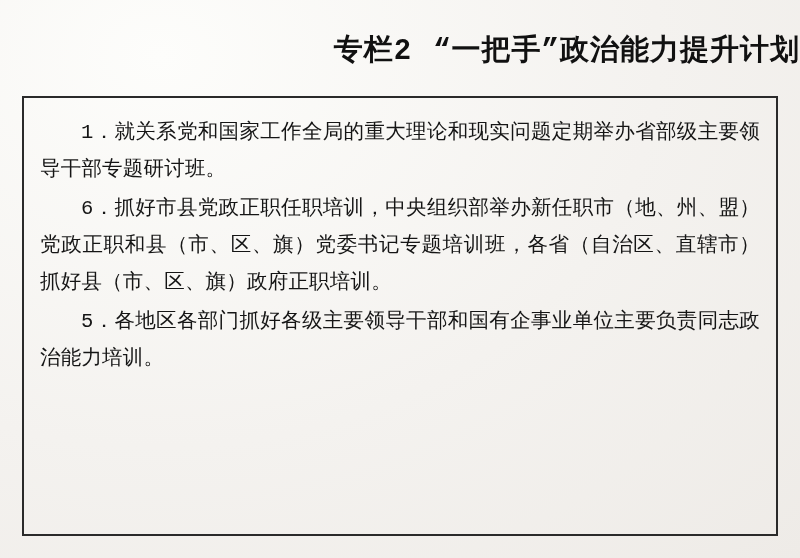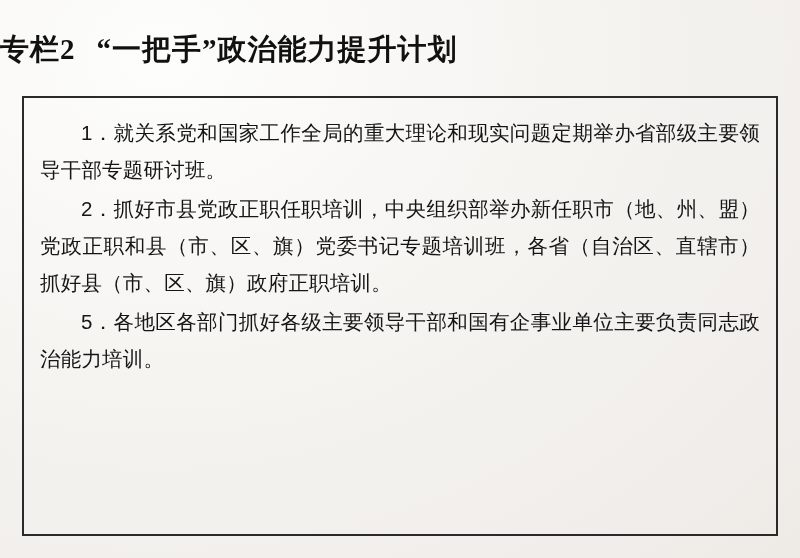--- a/index.html
+++ b/index.html
@@ -20,26 +20,26 @@
     position: absolute;
     inset: 0;
     background:
       radial-gradient(ellipse at 20% 10%, #fdfdfb 0%, #f4f2ef 55%, #eeebe7 100%);
   }
   .title {
     position: absolute;
     top: 30px;
     left: 0;
     width: 800px;
-    text-align: left;
+    text-align: right;
     font-size: 29px;
     font-weight: bold;
     letter-spacing: 1px;
     color: #111;
-    font-family: Liberation Serif, serif;
+    font-family: Liberation Mono, monospace;
     white-space: nowrap;
   }
   .title .num {
     letter-spacing: 0;
   }
   .title .gap {
     display: inline-block;
     width: 22px;
   }
   .box {
@@ -56,37 +56,37 @@
     padding: 16px 16px 10px 16px;
   }
   p.para {
     margin: 0 0 2px 0;
     font-size: 20.5px;
     line-height: 37px;
     text-align: justify;
     text-justify: inter-ideograph;
     text-indent: 2em;
     color: #151515;
-    font-family: Liberation Sans, sans-serif;
+    font-family: Liberation Mono, monospace;
     letter-spacing: 0.2px;
   }
   p.para:last-child {
     margin-bottom: 0;
   }
 </style>
 </head>
 <body>
 
 <div class="page">
 
   <div class="title">
     <span>专栏</span><span class="num">2</span><span class="gap"></span><span>“一把手”政治能力提升计划</span>
   </div>
 
   <div class="box">
     <div class="box-inner">
       <p class="para">1．就关系党和国家工作全局的重大理论和现实问题定期举办省部级主要领导干部专题研讨班。</p>
-      <p class="para">2．抓好市县党政正职任职培训，中央组织部举办新任职市（地、州、盟）党政正职和县（市、区、旗）党委书记专题培训班，各省（自治区、直辖市）抓好县（市、区、旗）政府正职培训。</p>
+      <p class="para">6．抓好市县党政正职任职培训，中央组织部举办新任职市（地、州、盟）党政正职和县（市、区、旗）党委书记专题培训班，各省（自治区、直辖市）抓好县（市、区、旗）政府正职培训。</p>
       <p class="para">5．各地区各部门抓好各级主要领导干部和国有企事业单位主要负责同志政治能力培训。</p>
     </div>
   </div>
 
 </div>
 
 </body></html>

